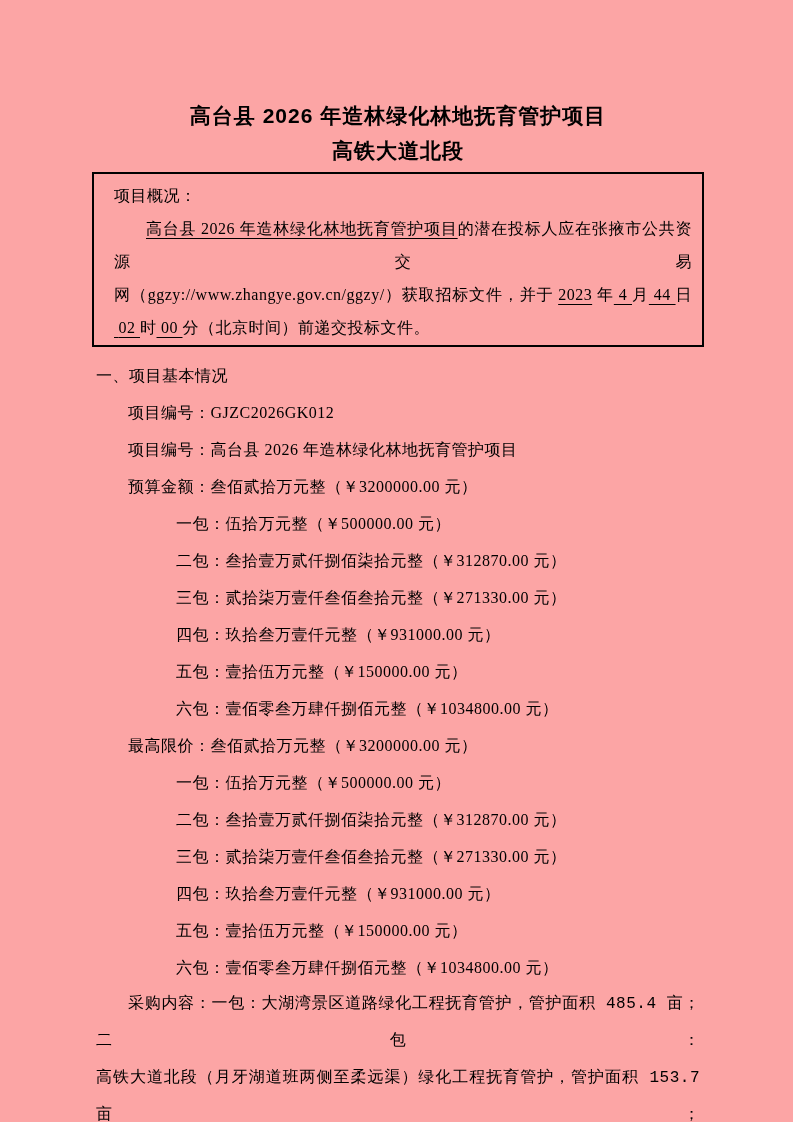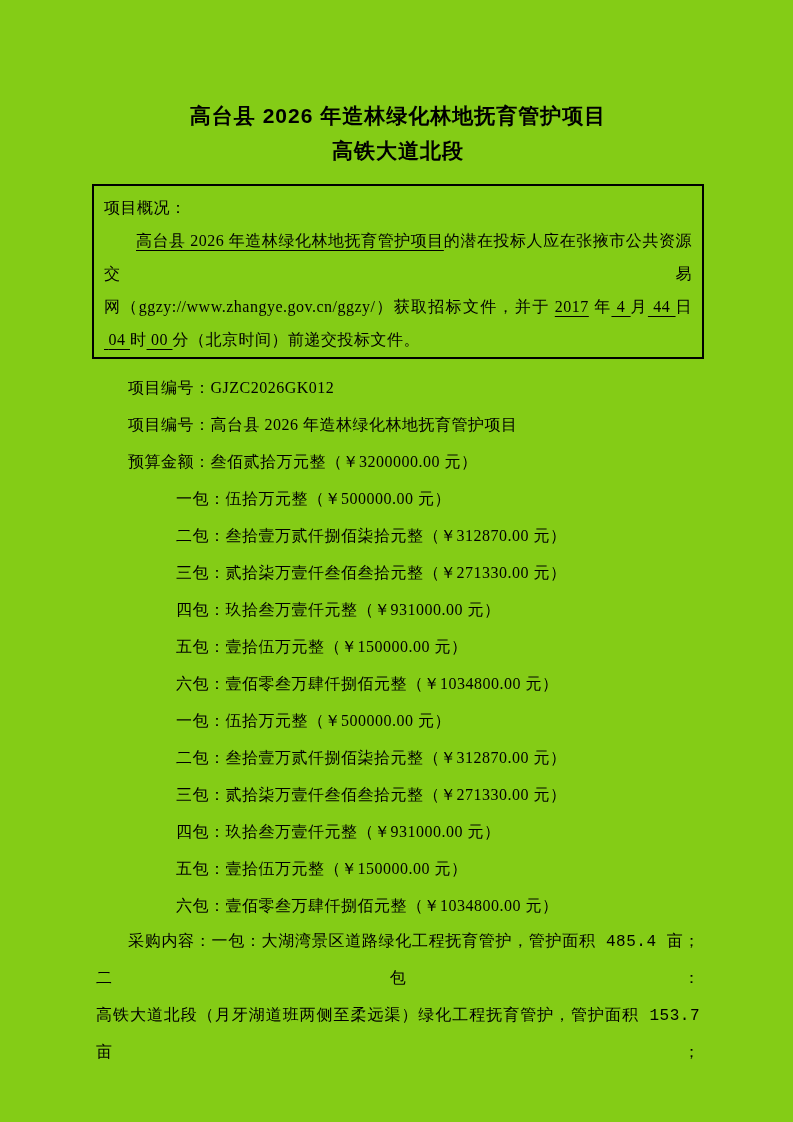--- a/index.html
+++ b/index.html
@@ -1,42 +1,42 @@
 <!DOCTYPE html>
 <html><head>
 <meta charset="utf-8">
 <style>
   html, body { margin: 0; padding: 0; background: #e8e8e8; }
   .page {
     position: relative;
     width: 793px;
     height: 1122px;
     margin: 0 auto;
-    background: #84cc16;
+    background: #fca5a5;
     color: #000000;
     font-family: "Liberation Serif", "DejaVu Serif", serif;
     font-size: 16px;
     letter-spacing: 0.5px;
     overflow: hidden;
   }
   .content { padding: 98px 93px 0 96px; }
 
   .doc-title {
     text-align: center;
     font-family: "Liberation Sans", "DejaVu Sans", sans-serif;
     font-weight: 700;
     font-size: 21px;
     line-height: 35px;
     letter-spacing: 1px;
   }
 
   .overview-box {
-    margin: 16px -4px 0 -4px;
+    margin: 4px -4px 0 -4px;
     border: 2px solid #000000;
-    padding: 5px 10px 1px 10px;
+    padding: 5px 10px 1px 20px;
     line-height: 33px;
   }
   .box-line { min-height: 33px; }
   .indent-first { text-indent: 32px; }
   .stretch { text-align: justify; text-align-last: justify; }
   .box-line span, .para-line span { white-space: pre-wrap; }
   .u { text-decoration: underline; text-underline-offset: 4px; }
 
   .body-block { margin-top: 10px; line-height: 37px; }
   .section-heading { line-height: 37px; }
@@ -54,36 +54,38 @@
 
     <div class="doc-title">
       <div>高台县 2026 年造林绿化林地抚育管护项目</div>
       <div>高铁大道北段</div>
     </div>
 
     <div class="overview-box">
       <div class="box-line">项目概况：</div>
       <div id="overview-paragraph">
           <div class="box-line indent-first stretch"><span class="u">高台县 2026 年造林绿化林地抚育管护项目</span><span>的潜在投标人应在张掖市公共资源交易</span></div>
-          <div class="box-line stretch"><span>网（ggzy://www.zhangye.gov.cn/ggzy/）获取招标文件，并于 </span><span class="u">2017</span><span> 年</span><span class="u"> 4 </span><span>月</span><span class="u"> 44 </span><span>日</span></div>
-          <div class="box-line"><span class="u"> 04 </span><span>时</span><span class="u"> 00 </span><span>分（北京时间）前递交投标文件。</span></div>
+          <div class="box-line stretch"><span>网（ggzy://www.zhangye.gov.cn/ggzy/）获取招标文件，并于 </span><span class="u">2023</span><span> 年</span><span class="u"> 4 </span><span>月</span><span class="u"> 44 </span><span>日</span></div>
+          <div class="box-line"><span class="u"> 02 </span><span>时</span><span class="u"> 00 </span><span>分（北京时间）前递交投标文件。</span></div>
         </div>
     </div>
 
     <div class="body-block">
+      <div class="section-heading">一、项目基本情况</div>
       <div id="body-lines">
           <div class="line level2"><span>项目编号：</span><span>GJZC2026GK012</span></div>
           <div class="line level2"><span>项目编号：</span><span>高台县 2026 年造林绿化林地抚育管护项目</span></div>
           <div class="line level2"><span>预算金额：</span><span>叁佰贰拾万元整（￥3200000.00 元）</span></div>
           <div class="line level3"><span>一包：</span><span>伍拾万元整（￥500000.00 元）</span></div>
           <div class="line level3"><span>二包：</span><span>叁拾壹万贰仟捌佰柒拾元整（￥312870.00 元）</span></div>
           <div class="line level3"><span>三包：</span><span>贰拾柒万壹仟叁佰叁拾元整（￥271330.00 元）</span></div>
           <div class="line level3"><span>四包：</span><span>玖拾叁万壹仟元整（￥931000.00 元）</span></div>
           <div class="line level3"><span>五包：</span><span>壹拾伍万元整（￥150000.00 元）</span></div>
           <div class="line level3"><span>六包：</span><span>壹佰零叁万肆仟捌佰元整（￥1034800.00 元）</span></div>
+          <div class="line level2"><span>最高限价：</span><span>叁佰贰拾万元整（￥3200000.00 元）</span></div>
           <div class="line level3"><span>一包：</span><span>伍拾万元整（￥500000.00 元）</span></div>
           <div class="line level3"><span>二包：</span><span>叁拾壹万贰仟捌佰柒拾元整（￥312870.00 元）</span></div>
           <div class="line level3"><span>三包：</span><span>贰拾柒万壹仟叁佰叁拾元整（￥271330.00 元）</span></div>
           <div class="line level3"><span>四包：</span><span>玖拾叁万壹仟元整（￥931000.00 元）</span></div>
           <div class="line level3"><span>五包：</span><span>壹拾伍万元整（￥150000.00 元）</span></div>
           <div class="line level3"><span>六包：</span><span>壹佰零叁万肆仟捌佰元整（￥1034800.00 元）</span></div>
         </div>
       <div id="procurement-paragraph">
           <div class="para-line indent-first stretch"><span>采购内容：一包：大湖湾景区道路绿化工程抚育管护，管护面积 485.4 亩；二包：</span></div>
           <div class="para-line stretch"><span>高铁大道北段（月牙湖道班两侧至柔远渠）绿化工程抚育管护，管护面积 153.7 亩；</span></div>

